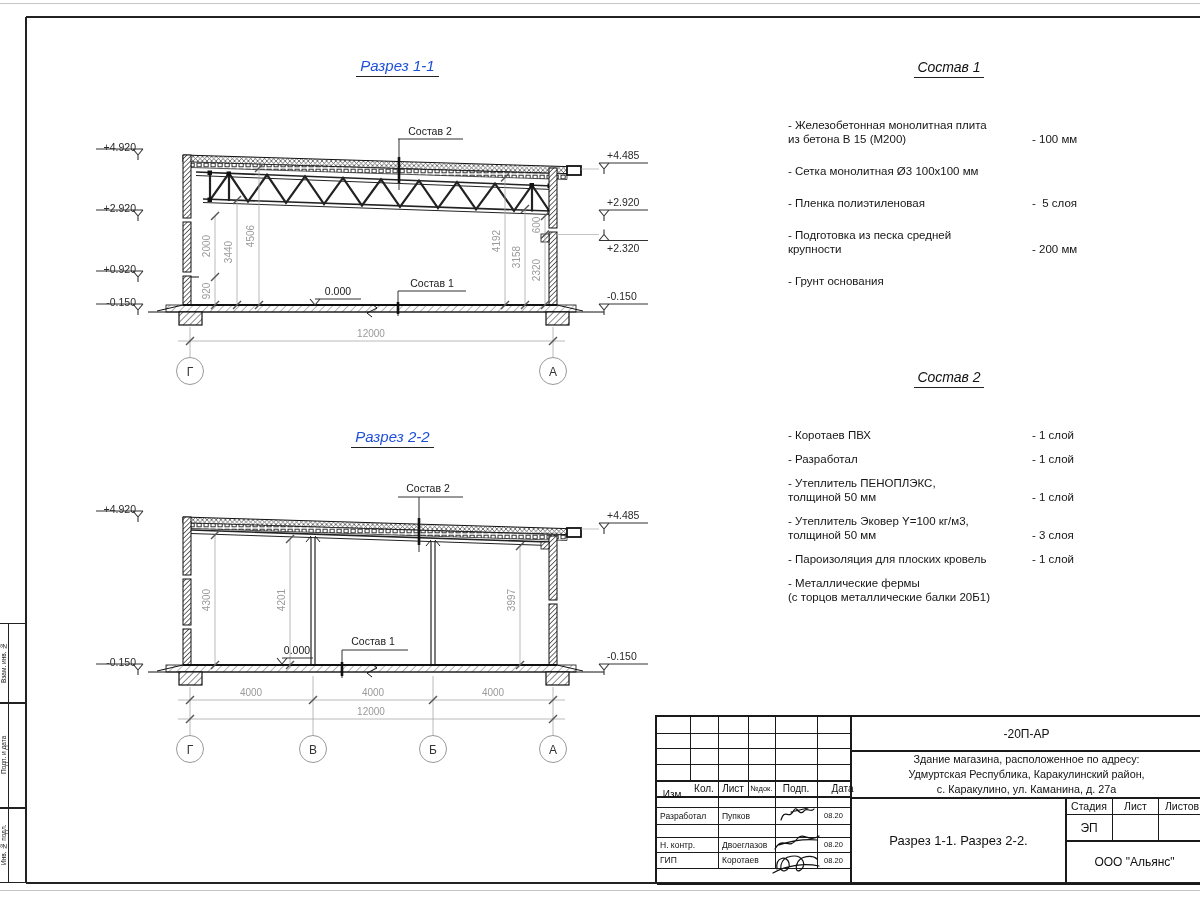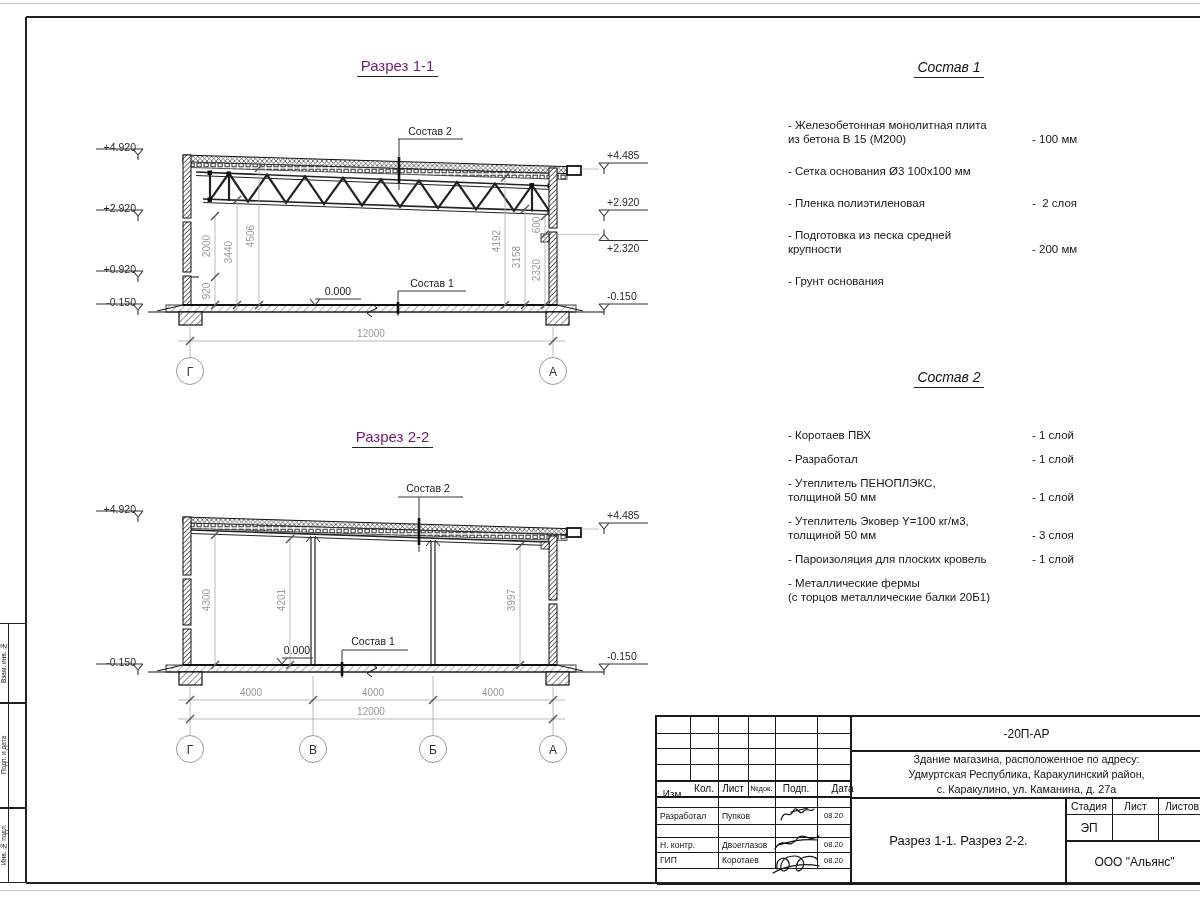--- a/index.html
+++ b/index.html
@@ -7,21 +7,21 @@
          font-family:"Liberation Sans",sans-serif;color:#111;}
   .pageline{position:absolute;left:0;width:1200px;height:1px;background:#c6c6c6;}
   svg{position:absolute;left:0;top:0;}
   svg text{font-family:"Liberation Sans",sans-serif;}
   .dimtxt{fill:#9a9a9a;font-size:10px;}
   .elevtxt{fill:#2a2a2a;font-size:10.5px;}
   .calltxt{fill:#1a1a1a;font-size:10.5px;}
   .axtxt{fill:#333;font-size:12px;}
   
   .secTitle{position:absolute;text-align:center;}
-  .secTitle span{display:inline-block;font-size:15px;color:#701a75;
+  .secTitle span{display:inline-block;font-style:italic;font-size:15px;color:#1d4ed8;
                  border-bottom:1.4px solid #222;padding:0 4px 2px 4px;}
   .listHead{text-align:center;margin-bottom:40px;}
   .listHead span{display:inline-block;font-style:italic;font-size:14px;
                  border-bottom:1.3px solid #222;padding:0 3px 2px 3px;}
   .sostav{position:absolute;width:322px;}
   .item{display:flex;justify-content:space-between;align-items:flex-end;
         font-size:11.5px;line-height:14px;color:#151515;}
   .s1 .item{margin-bottom:18px;}
   .s2 .item{margin-bottom:10px;}
   .item-text{white-space:pre-line;}
@@ -344,26 +344,26 @@
   </div>
 
   <div class="sostav s1" style="left:788px;top:58px">
     <div class="listHead"><span>Состав 1</span></div>
     <div class="item">
       <div class="item-text">- Железобетонная  монолитная плита
   из бетона В 15 (М200)</div>
       <div class="item-val">- 100 мм</div>
     </div>
     <div class="item">
-      <div class="item-text">- Сетка основания Ø3 100х100 мм</div>
+      <div class="item-text">- Сетка монолитная Ø3 100х100 мм</div>
       <div class="item-val"></div>
     </div>
     <div class="item">
       <div class="item-text">- Пленка полиэтиленовая</div>
-      <div class="item-val">-  2 слоя</div>
+      <div class="item-val">-  5 слоя</div>
     </div>
     <div class="item">
       <div class="item-text">- Подготовка из песка средней
   крупности</div>
       <div class="item-val">- 200 мм</div>
     </div>
     <div class="item">
       <div class="item-text">- Грунт основания</div>
       <div class="item-val"></div>
     </div>

